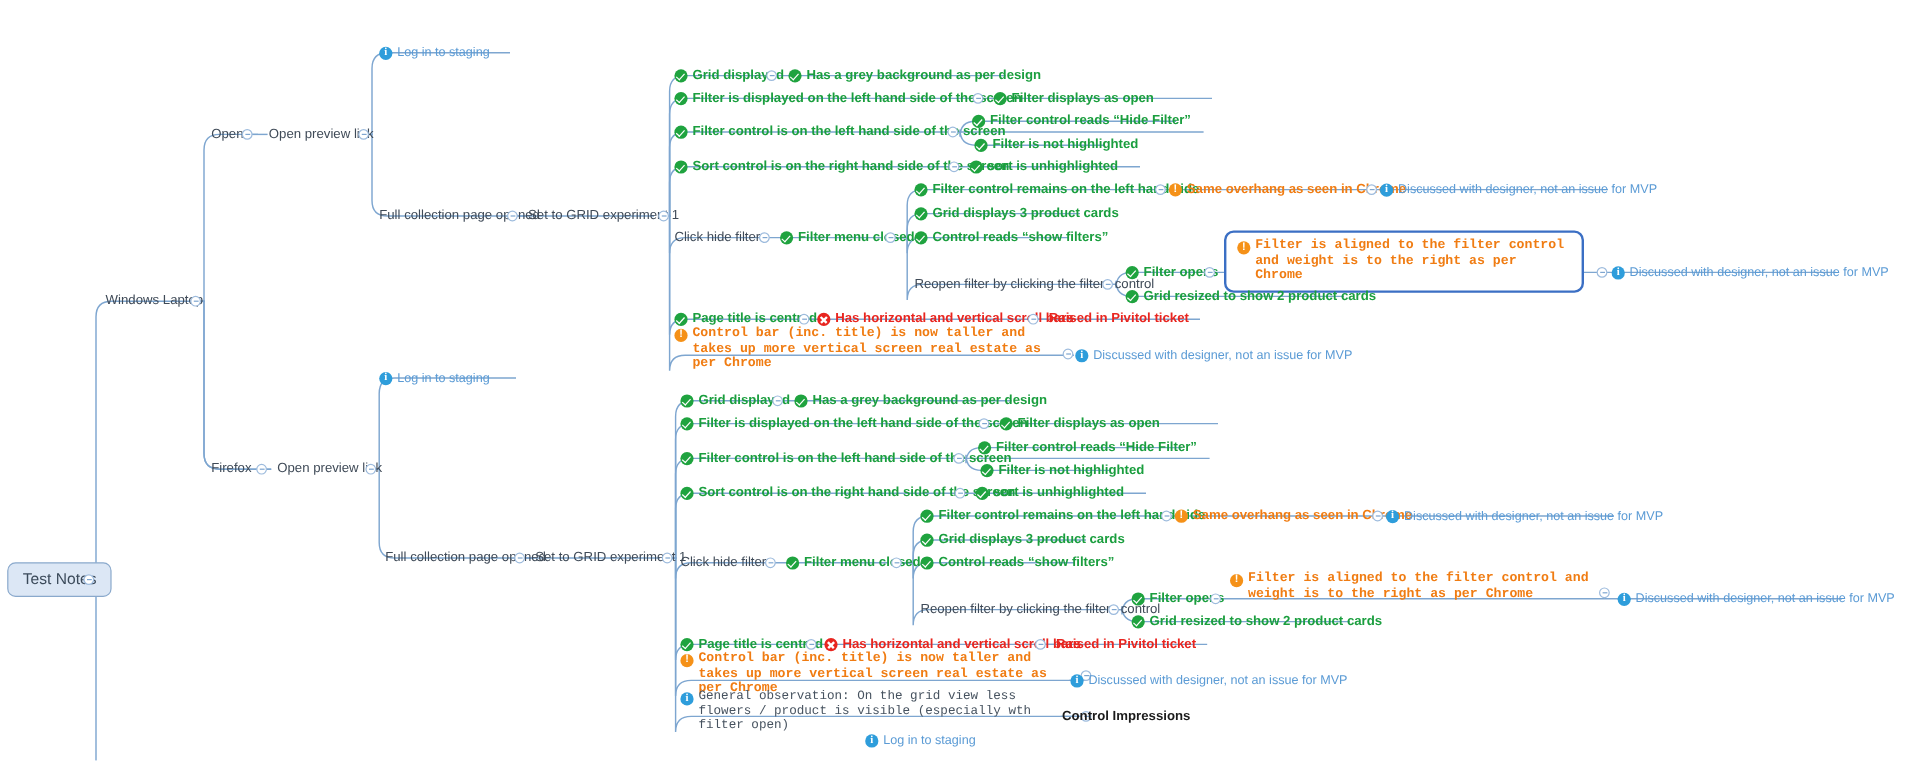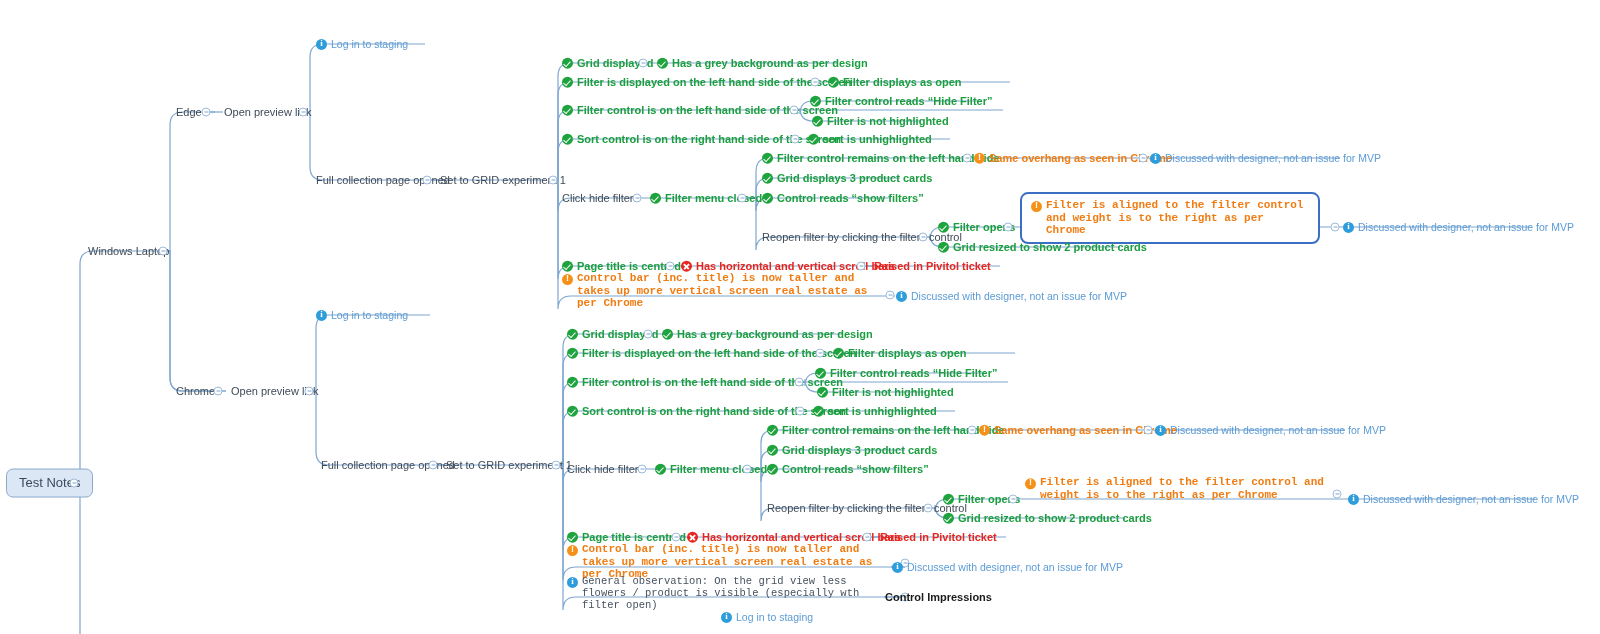--- a/index.html
+++ b/index.html
@@ -168,21 +168,21 @@
     </svg>
 <div class="node " style="left: 6px; top: 483px;">
       <span class="txt t-root">Test Notes</span>
     </div>
     <div class="tog" style="left: 74px; top: 483px;"></div>
     <div class="node " style="left: 88px; top: 251px;">
       <span class="txt t-plain">Windows Laptop</span>
     </div>
     <div class="tog" style="left: 163px; top: 251px;"></div>
     <div class="node " style="left: 176px; top: 112px;">
-      <span class="txt t-plain">Edge</span>
+      <span class="txt t-plain">Open</span>
     </div>
     <div class="tog" style="left: 206px; top: 112px;"></div>
     <div class="node " style="left: 224px; top: 112px;">
       <span class="txt t-plain">Open preview link</span>
     </div>
     <div class="tog" style="left: 303px; top: 112px;"></div>
     <div class="node " style="left: 316px; top: 44px;">
       <span class="ic ic-info"></span>
       <span class="txt t-info">Log in to staging</span>
     </div>
@@ -303,21 +303,21 @@
     <div class="node wrap " style="left: 562px; top: 291px; width: 310px;">
       <span class="ic ic-warn ic-warn-top"></span>
       <span class="txt t-warn">Control bar (inc. title) is now taller and takes up more vertical screen real estate as per Chrome</span>
     </div>
     <div class="tog" style="left: 890px; top: 295px;"></div>
     <div class="node " style="left: 896px; top: 296px;">
       <span class="ic ic-info"></span>
       <span class="txt t-info">Discussed with designer, not an issue for MVP</span>
     </div>
     <div class="node " style="left: 176px; top: 391px;">
-      <span class="txt t-plain">Chrome</span>
+      <span class="txt t-plain">Firefox</span>
     </div>
     <div class="tog" style="left: 218px; top: 391px;"></div>
     <div class="node " style="left: 231px; top: 391px;">
       <span class="txt t-plain">Open preview link</span>
     </div>
     <div class="tog" style="left: 309px; top: 391px;"></div>
     <div class="node " style="left: 316px; top: 315px;">
       <span class="ic ic-info"></span>
       <span class="txt t-info">Log in to staging</span>
     </div>

